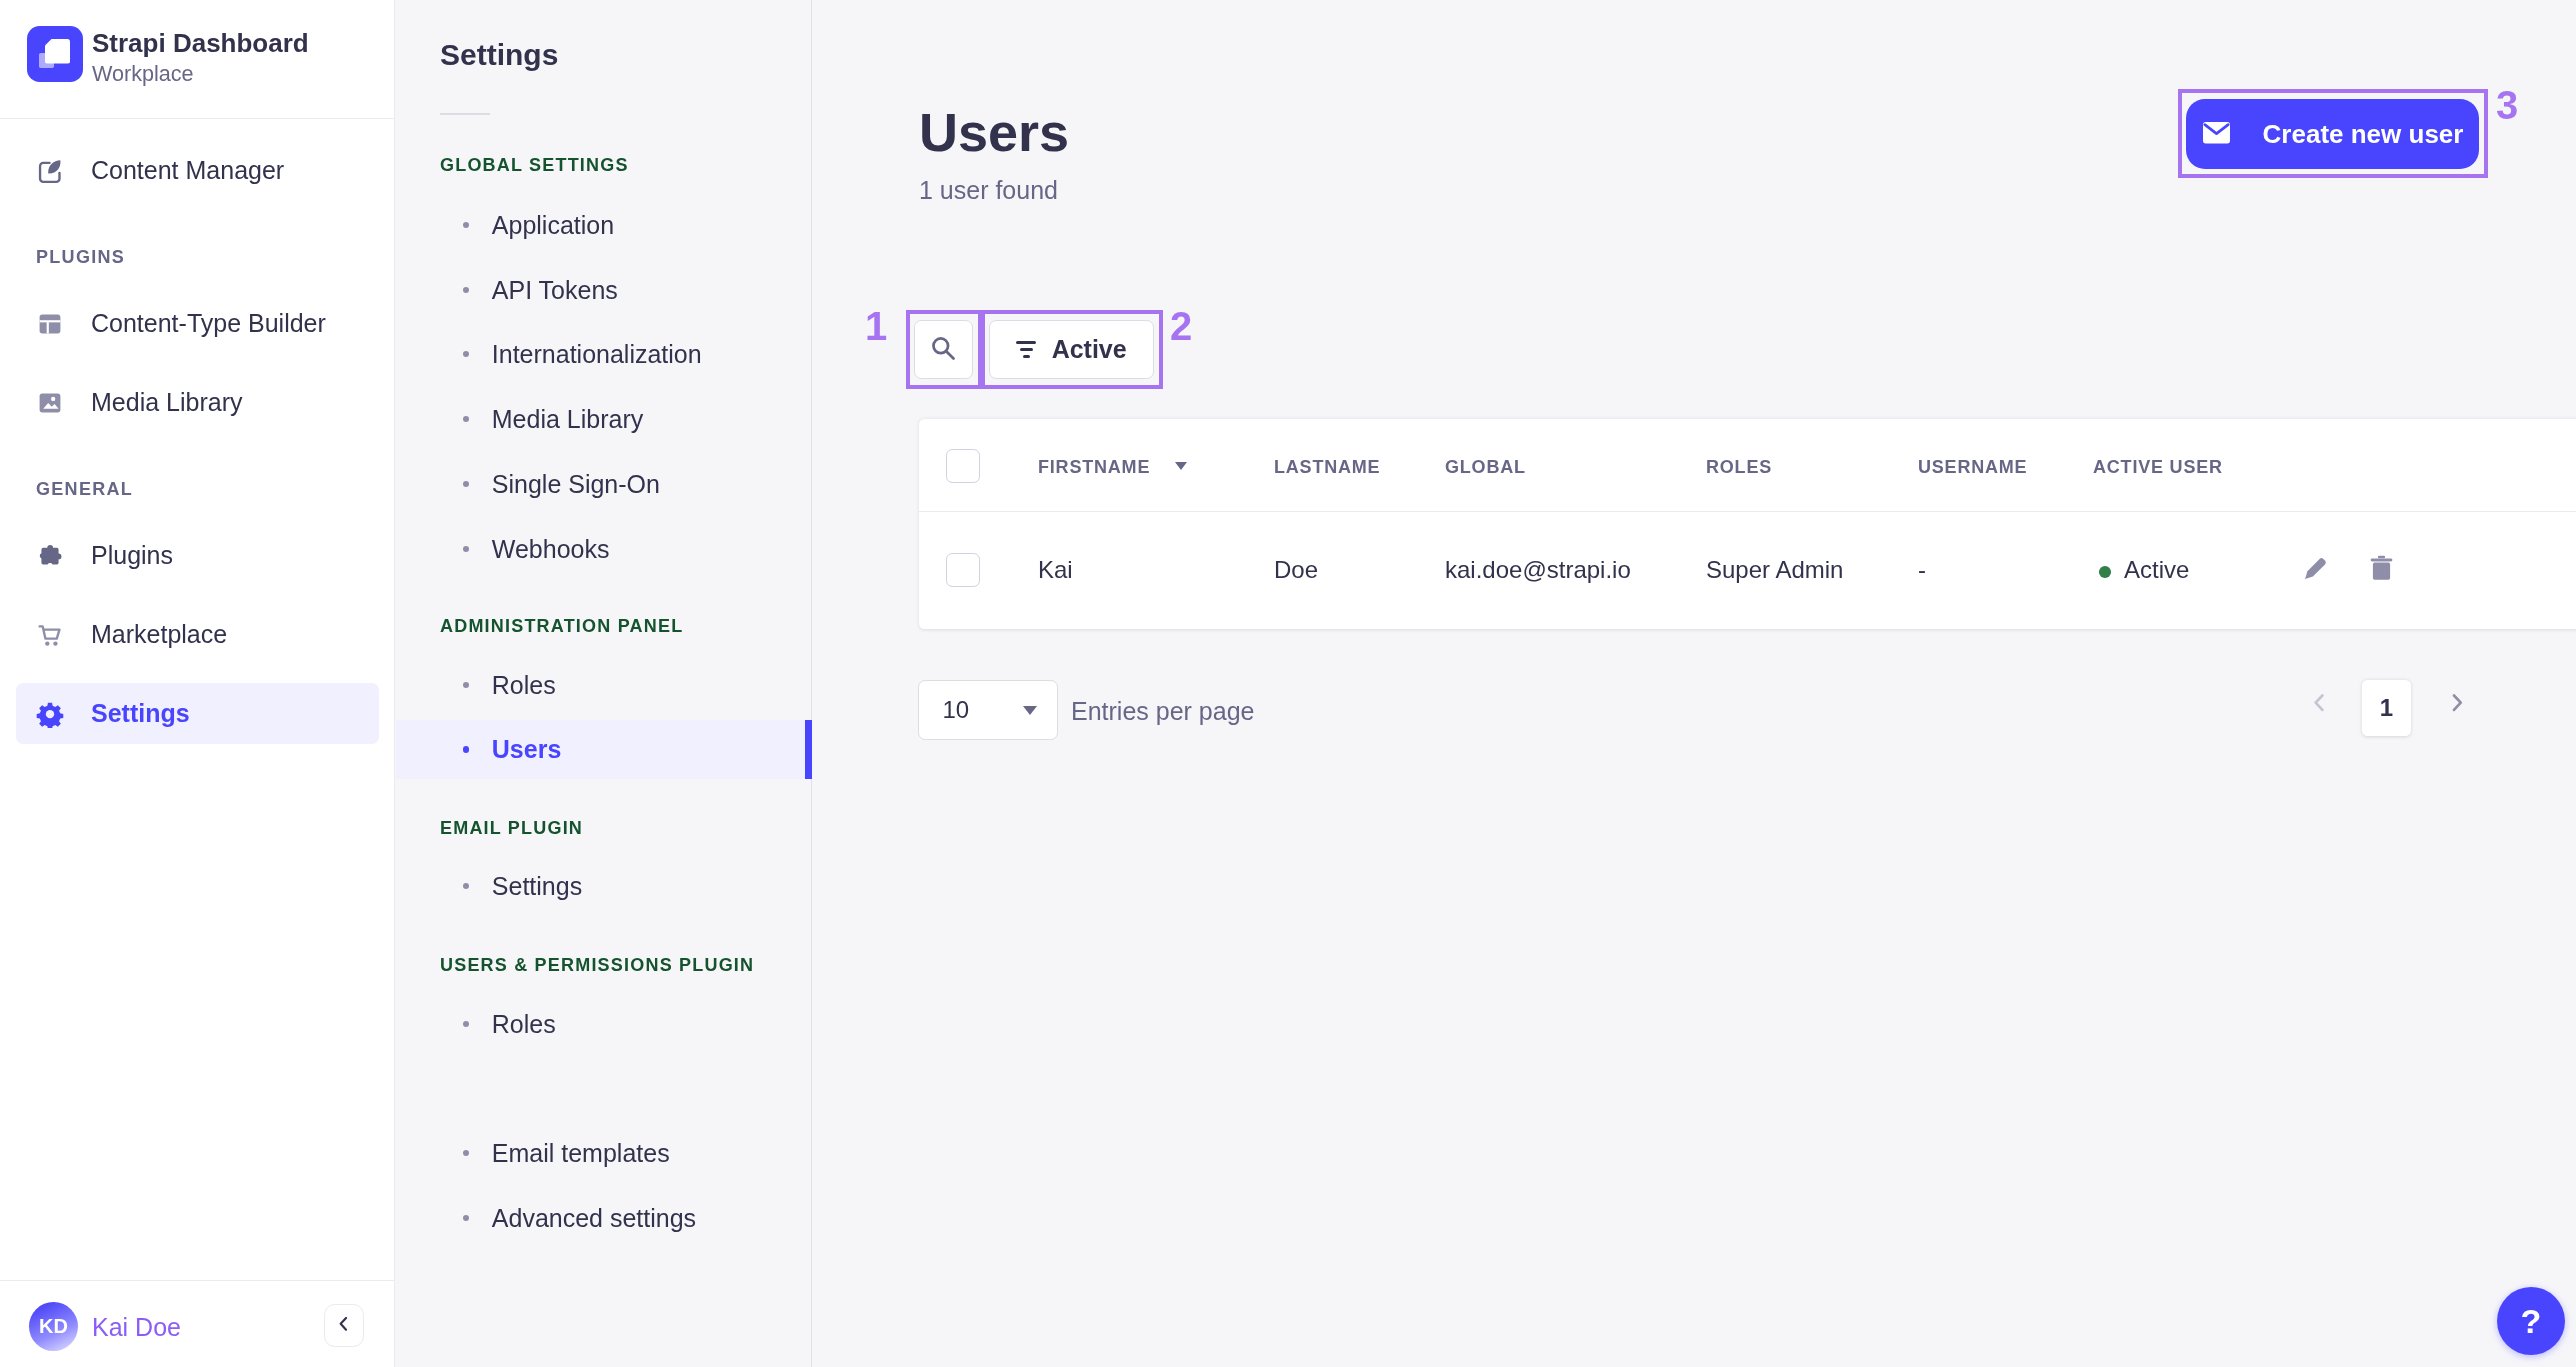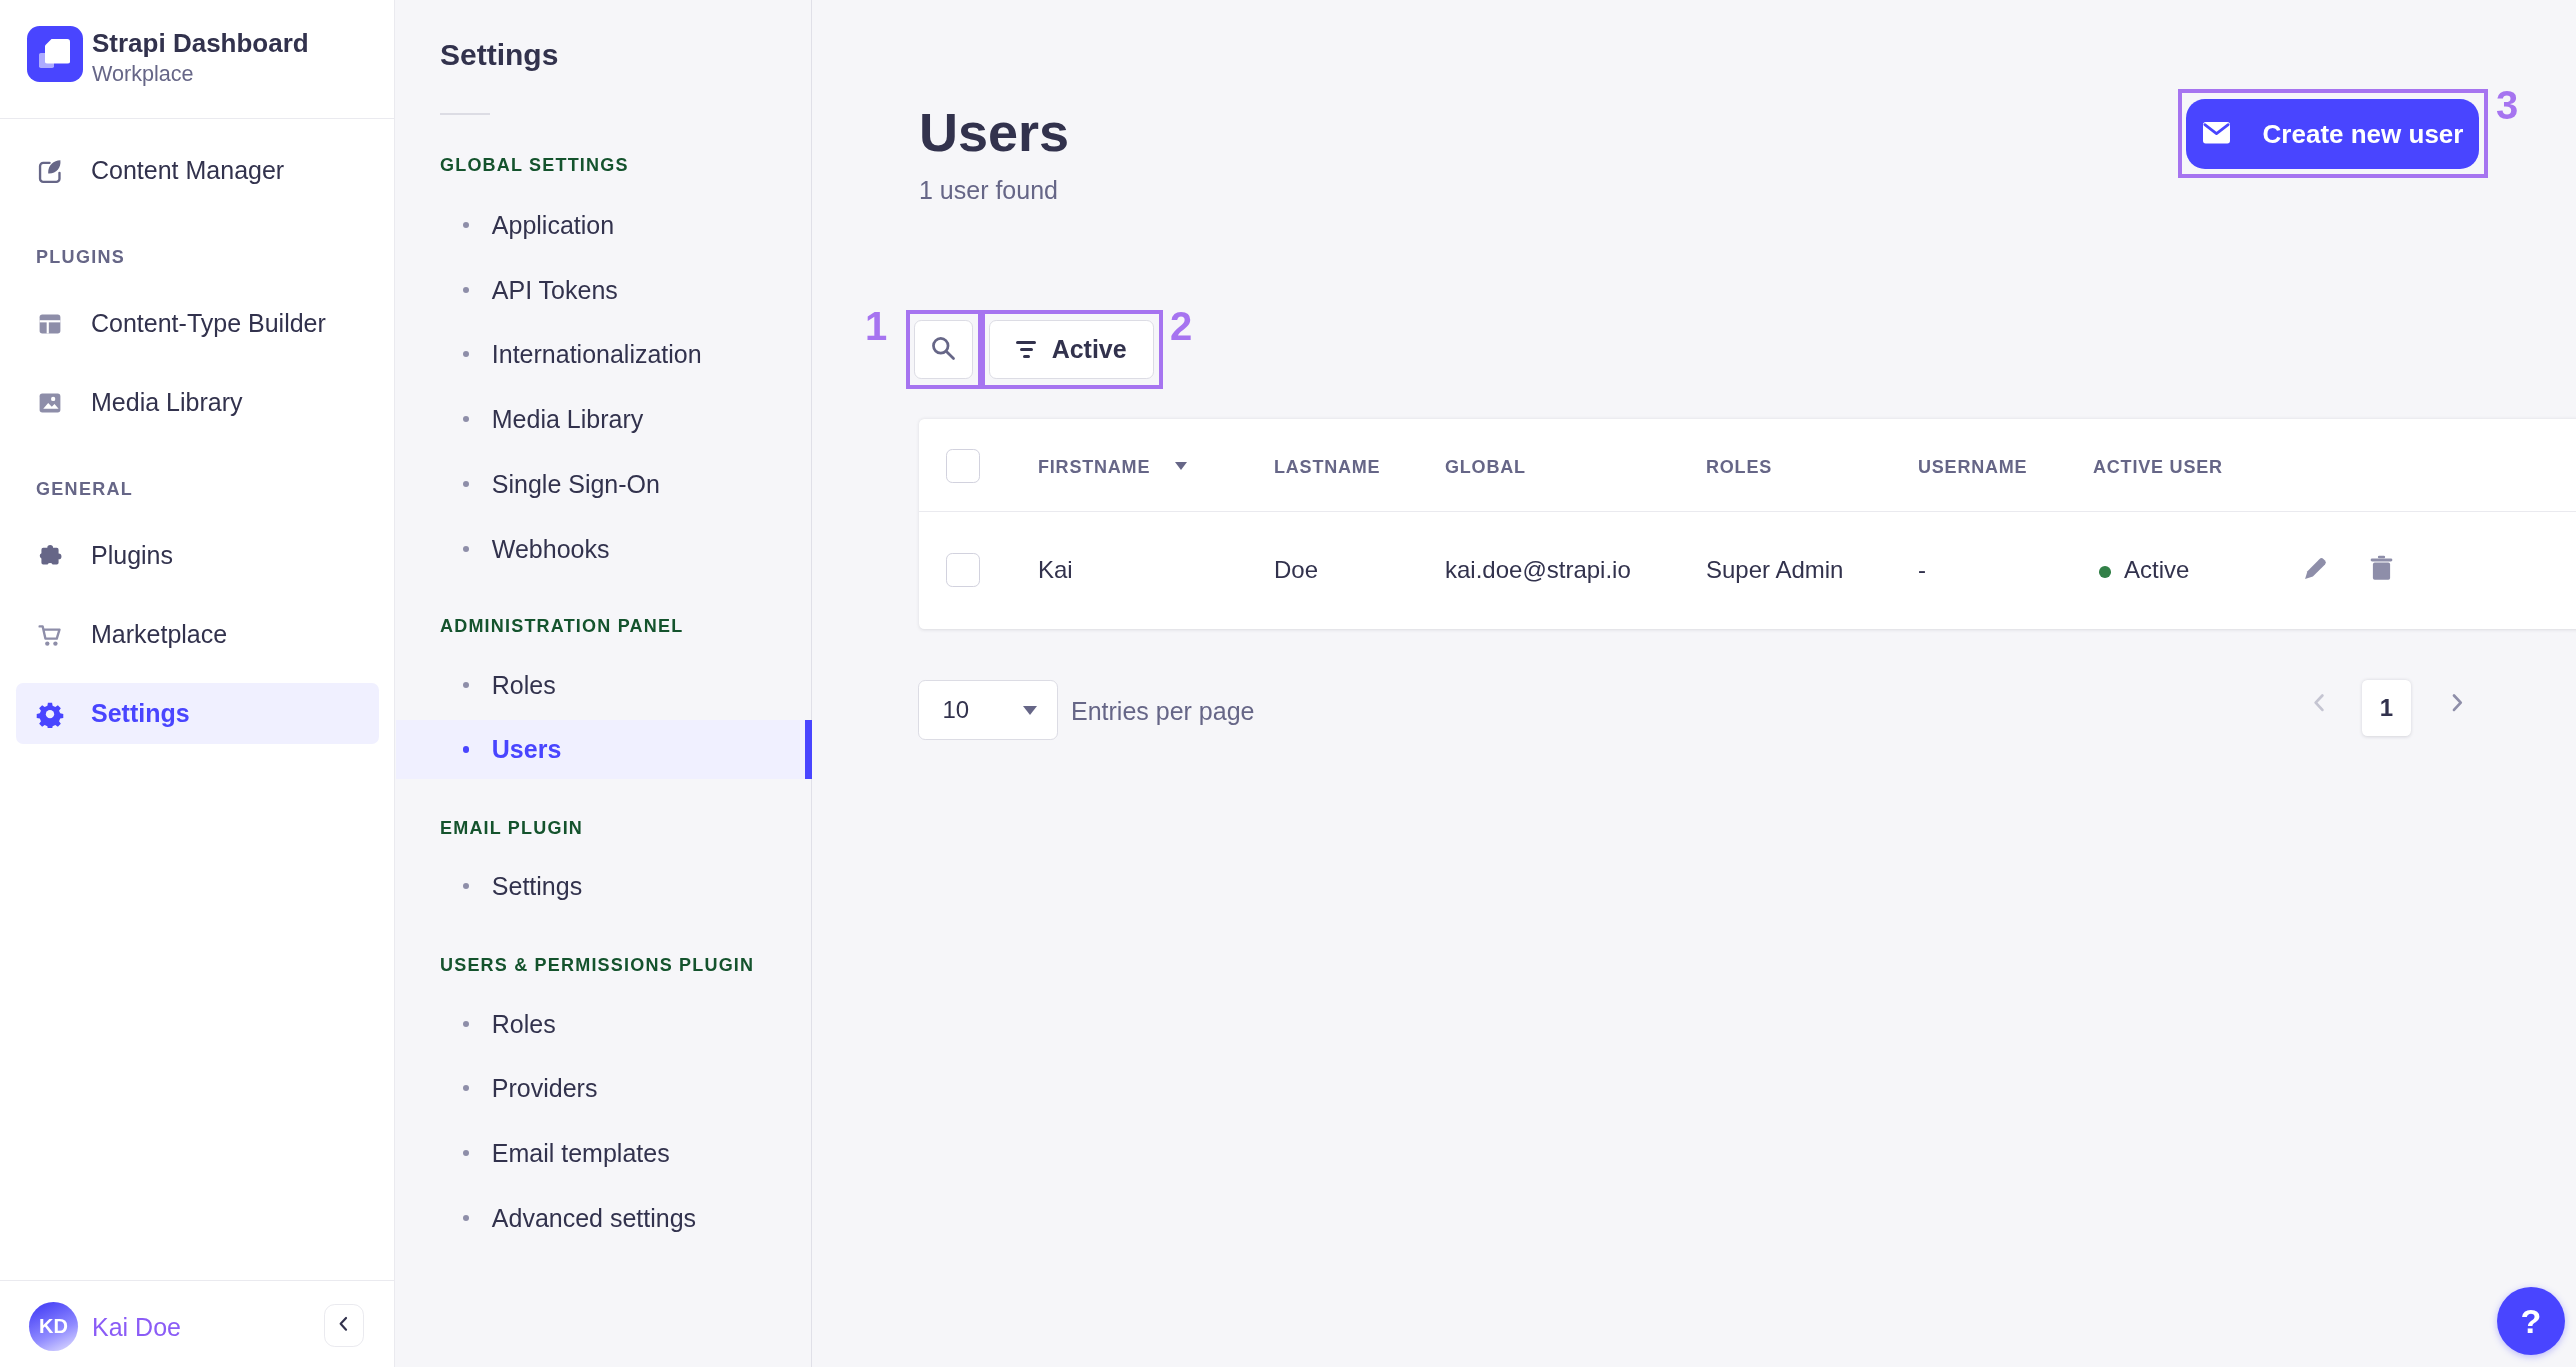--- a/index.html
+++ b/index.html
@@ -209,24 +209,20 @@
     <div class="sn-sec" style="top:818px;">EMAIL PLUGIN</div>
     <div class="sn-item" style="top:857px;">
         <span class="dot"></span>
         <span class="lbl">Settings</span>
       </div>
 
     <div class="sn-sec" style="top:955px;">USERS &amp; PERMISSIONS PLUGIN</div>
     <div class="sn-item" style="top:995px;">
         <span class="dot"></span>
         <span class="lbl">Roles</span>
-      </div>
-    <div class="sn-item" style="top:1059px;">
-        <span class="dot"></span>
-        <span class="lbl">Providers</span>
       </div>
     <div class="sn-item" style="top:1124px;">
         <span class="dot"></span>
         <span class="lbl">Email templates</span>
       </div>
     <div class="sn-item" style="top:1189px;">
         <span class="dot"></span>
         <span class="lbl">Advanced settings</span>
       </div>
   </nav>

